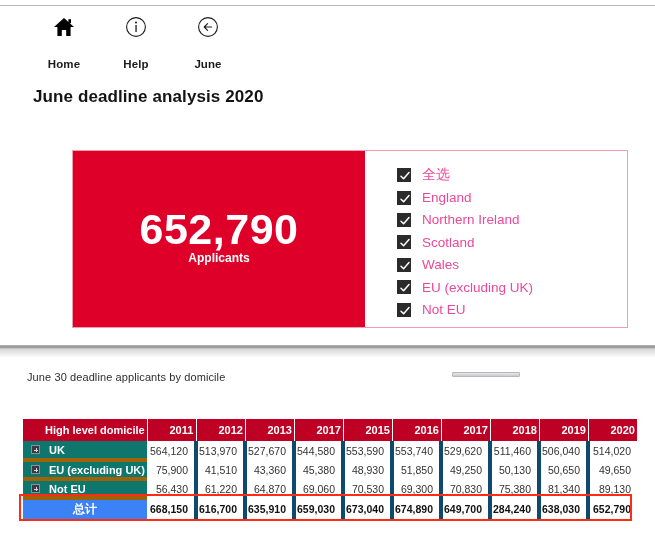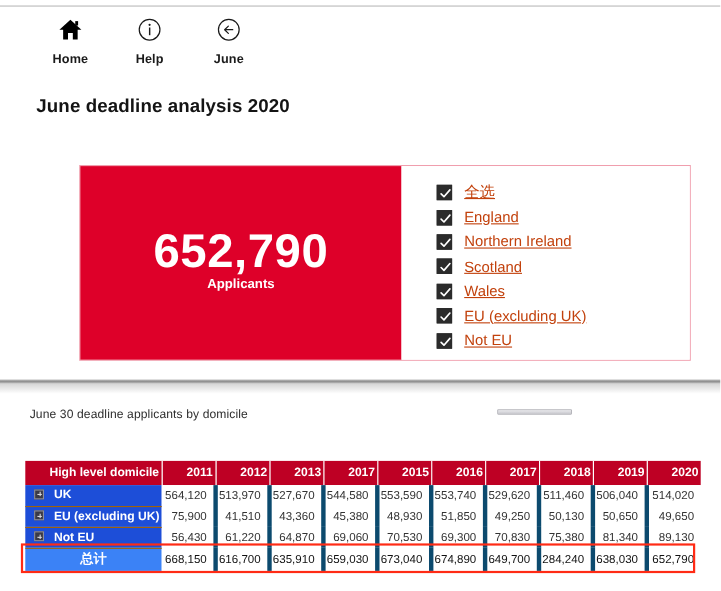--- a/index.html
+++ b/index.html
@@ -40,21 +40,21 @@
     align-items: center;
     cursor: pointer;
   }
   .nav-icon {
     height: 26px;
     display: flex;
     align-items: center;
     justify-content: center;
   }
   .nav-label {
-    margin-top: 8px;
+    margin-top: 18px;
     font-size: 11.5px;
     font-weight: bold;
     color: #1b1b1b;
     letter-spacing: .1px;
   }
 
   
   .page-title {
     position: absolute;
     left: 33px; top: 87px;
@@ -109,23 +109,22 @@
     width: 14px; height: 14px;
     background: #2b2b2b;
     border: 1px solid #2b2b2b;
     flex: none;
     position: relative;
     margin-right: 11px;
   }
   .cbox svg { position: absolute; left: 1px; top: 1px; }
   .filter-label {
     font-size: 13.5px;
-    color: #c2410c;
+    color: #ec4899;
     white-space: nowrap;
-    text-decoration: underline;
   }
   .filter-label.cjk { font-size: 14px; }
 
   
   .divider-bar {
     position: absolute;
     left: 0; top: 345px;
     width: 655px; height: 4px;
     background: linear-gradient(to bottom, #bdbdbd 0%, #8d8d8d 50%, #d7d7d7 100%);
   }
@@ -178,26 +177,26 @@
     border-right: 1px solid #ffffff;
   }
   .tbl thead th.domicile-head {
     width: 124px;
     background: #BE0024;
   }
   .tbl thead th.yr { width: 49px; }
   .tbl thead th:last-child { border-right: none; }
 
   .tbl td.rowhead {
-    background: #1d4ed8;
+    background: #0f766e;
     color: #ffffff;
     font-weight: bold;
     font-size: 11px;
     padding-left: 8px;
-    border-bottom: 1px solid #a16207;
+    border-bottom: 4px solid #a16207;
     white-space: nowrap;
   }
   .tbl td.rowhead .expand {
     display: inline-block;
     width: 9px; height: 9px;
     border: 1px solid #8e8e99;
     background: #3a3a46;
     position: relative;
     margin-right: 9px;
     vertical-align: middle;
@@ -226,21 +225,21 @@
   .tbl td.num:last-child { border-right: none; }
 
   .tbl tr.total td.rowhead {
     background: #3b82f6;
     text-align: center;
     padding-left: 0;
     font-size: 12px;
     border-bottom: none;
   }
   .tbl tr.total td.num {
-    font-weight: normal;
+    font-weight: bold;
     color: #111111;
     height: 21px;
     margin-left: 28px;
   }
 
   
   .total-highlight {
     position: absolute;
     left: 19px; top: 494px;
     width: 613px; height: 27px;

